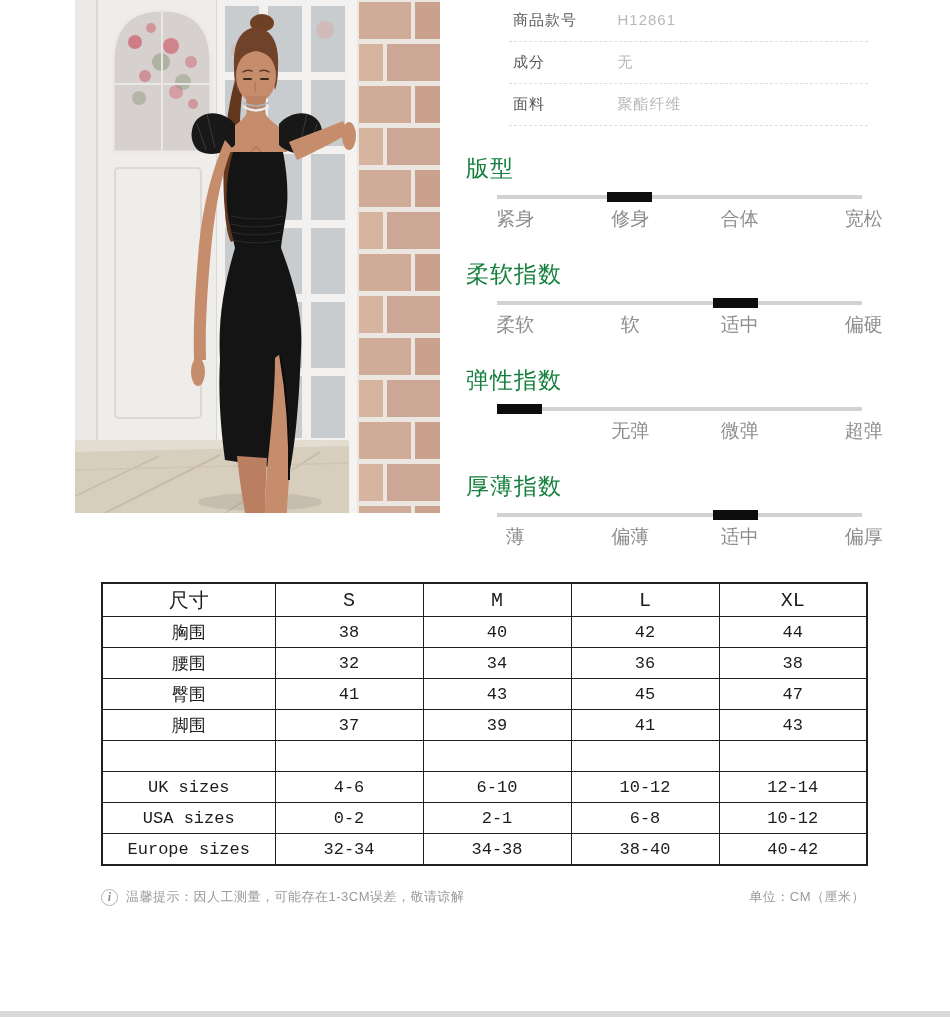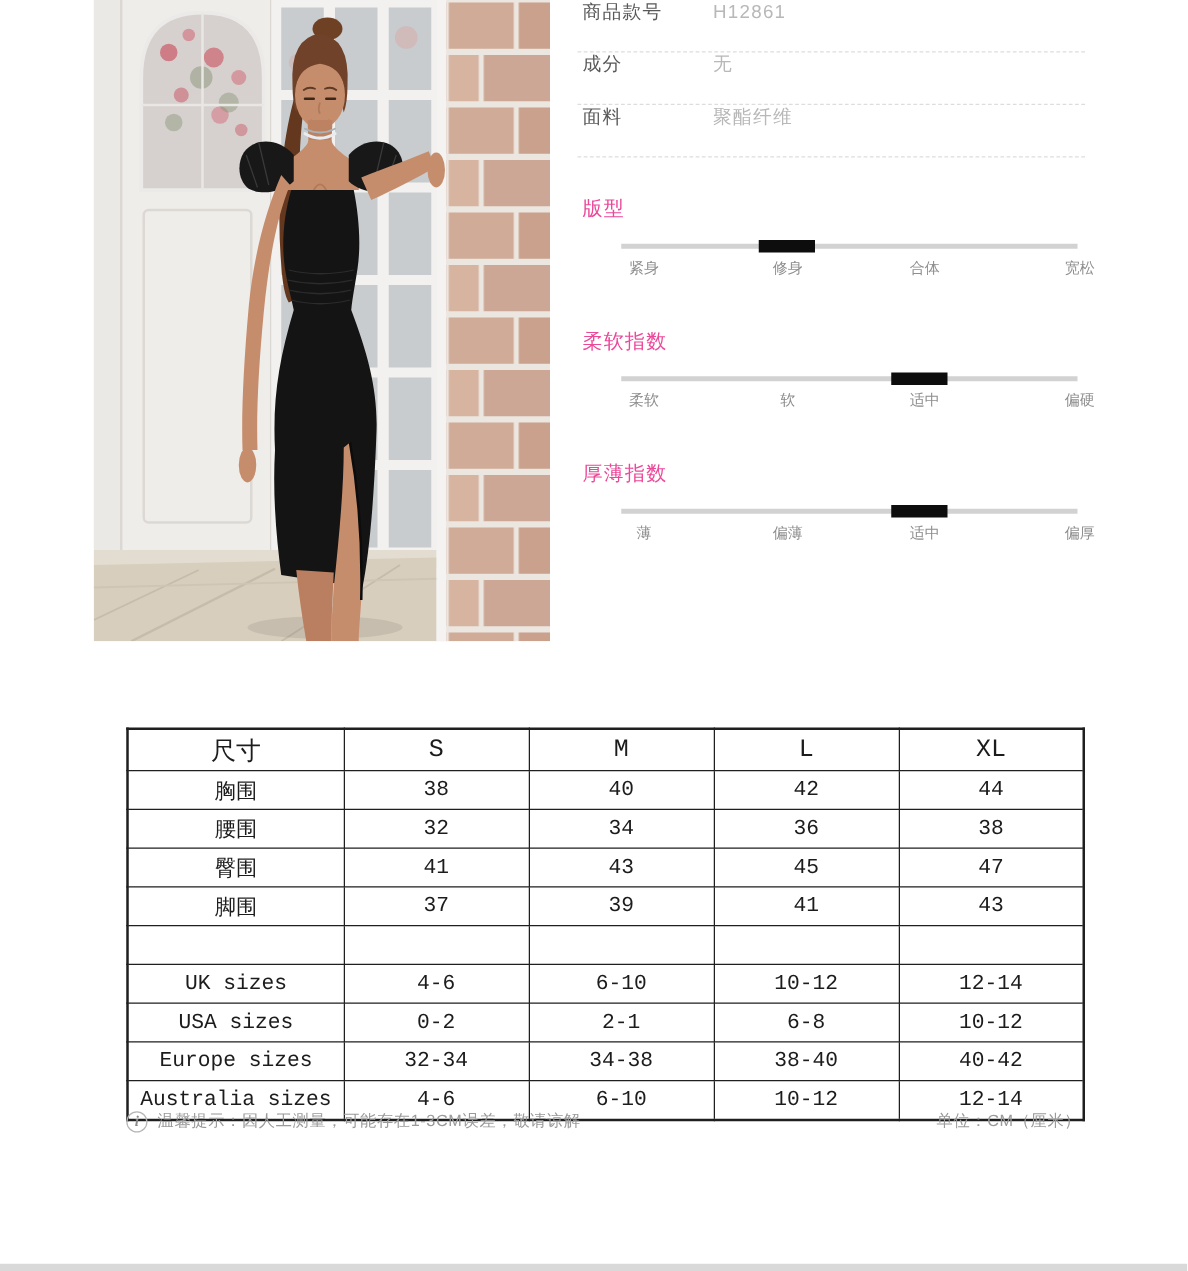--- a/index.html
+++ b/index.html
@@ -5,33 +5,33 @@
   html,body{margin:0;padding:0;background:#ffffff;}
   #stage{position:relative;width:950px;height:1017px;background:#ffffff;overflow:hidden;
          font-family:"Liberation Sans","DejaVu Sans",sans-serif;}
 
   
   .photo{position:absolute;left:75px;top:0;width:365px;height:513px;overflow:hidden;background:#ebe9e6;}
   .photo svg{display:block;}
 
   
   .info{position:absolute;left:462px;top:0;width:406px;}
-  .spec-row{height:42px;box-sizing:border-box;border-bottom:1px dashed #dddddd;}
+  .spec-row{height:42px;box-sizing:border-box;padding-top:11px;border-bottom:1px dashed #dddddd;margin-left:47px;}
   .spec-label{display:inline-block;width:100px;margin-left:4px;font-size:15px;color:#585858;letter-spacing:1px;}
   .spec-value{display:inline-block;font-size:15px;color:#b8b8b8;letter-spacing:1px;}
 
   .sliders{margin-top:30px;}
   .slider-group + .slider-group{margin-top:36px;}
-  .slider-title{margin-left:4px;font-size:16px;line-height:24px;color:#ec4899;letter-spacing:1px;}
+  .slider-title{margin-left:4px;font-size:23px;line-height:24px;color:#15803d;letter-spacing:1px;}
   .trackwrap{position:relative;margin-left:35px;margin-top:12px;width:365px;height:10px;}
   .track{position:absolute;left:0;top:3px;width:365px;height:4px;background:#d2d2d2;}
   .marker{position:absolute;top:0;width:45px;height:10px;background:#0d0d0d;}
   .slabels{position:relative;margin-left:35px;margin-top:4px;width:365px;height:20px;}
   .slabels span{position:absolute;top:0;transform:translateX(-50%);white-space:nowrap;
-                font-size:12px;color:#8e8e8e;font-family:Liberation Serif, serif;}
+                font-size:19px;color:#8e8e8e;font-family:Liberation Serif, serif;}
   .slabels span:nth-child(1){left:5%;}
   .slabels span:nth-child(2){left:36.5%;}
   .slabels span:nth-child(3){left:66.5%;}
   .slabels span:nth-child(4){left:95%;margin-left:20px;}
 
   
   .size-table{position:absolute;left:101px;top:582px;width:765px;border-collapse:collapse;
               font-family:"Liberation Mono","DejaVu Sans Mono",monospace;color:#1c1c1c;
               border:2px solid #1f1f1f;table-layout:fixed;}
   .size-table td{border:1px solid #1f1f1f;height:28px;text-align:center;vertical-align:middle;
@@ -237,20 +237,33 @@
           <div class="marker" style="left:216px"></div>
         </div>
         <div class="slabels">
           <span>柔软</span>
           <span>软</span>
           <span>适中</span>
           <span>偏硬</span>
         </div>
       </div>
 
+      <div class="slider-group">
+        <div class="slider-title">弹性指数</div>
+        <div class="trackwrap">
+          <div class="track"></div>
+          <div class="marker" style="left:0px"></div>
+        </div>
+        <div class="slabels">
+          <span></span>
+          <span>无弹</span>
+          <span>微弹</span>
+          <span>超弹</span>
+        </div>
+      </div>
 
       <div class="slider-group">
         <div class="slider-title">厚薄指数</div>
         <div class="trackwrap">
           <div class="track"></div>
           <div class="marker" style="left:216px"></div>
         </div>
         <div class="slabels">
           <span>薄</span>
           <span>偏薄</span>
@@ -327,27 +340,20 @@
         <td>6-8</td>
         <td>10-12</td>
       </tr>
       <tr>
         <td>Europe sizes</td>
         <td>32-34</td>
         <td>34-38</td>
         <td>38-40</td>
         <td>40-42</td>
       </tr>
-      <tr>
-        <td>Australia sizes</td>
-        <td>4-6</td>
-        <td>6-10</td>
-        <td>10-12</td>
-        <td>12-14</td>
-      </tr>
     </tbody>
   </table>
 
   <div class="notebar">
     <div class="note-left">
       <span class="i-icon">i</span>
       <span class="note-text">温馨提示：因人工测量，可能存在1-3CM误差，敬请谅解</span>
     </div>
     <span class="unit-text">单位：CM（厘米）</span>
   </div>

